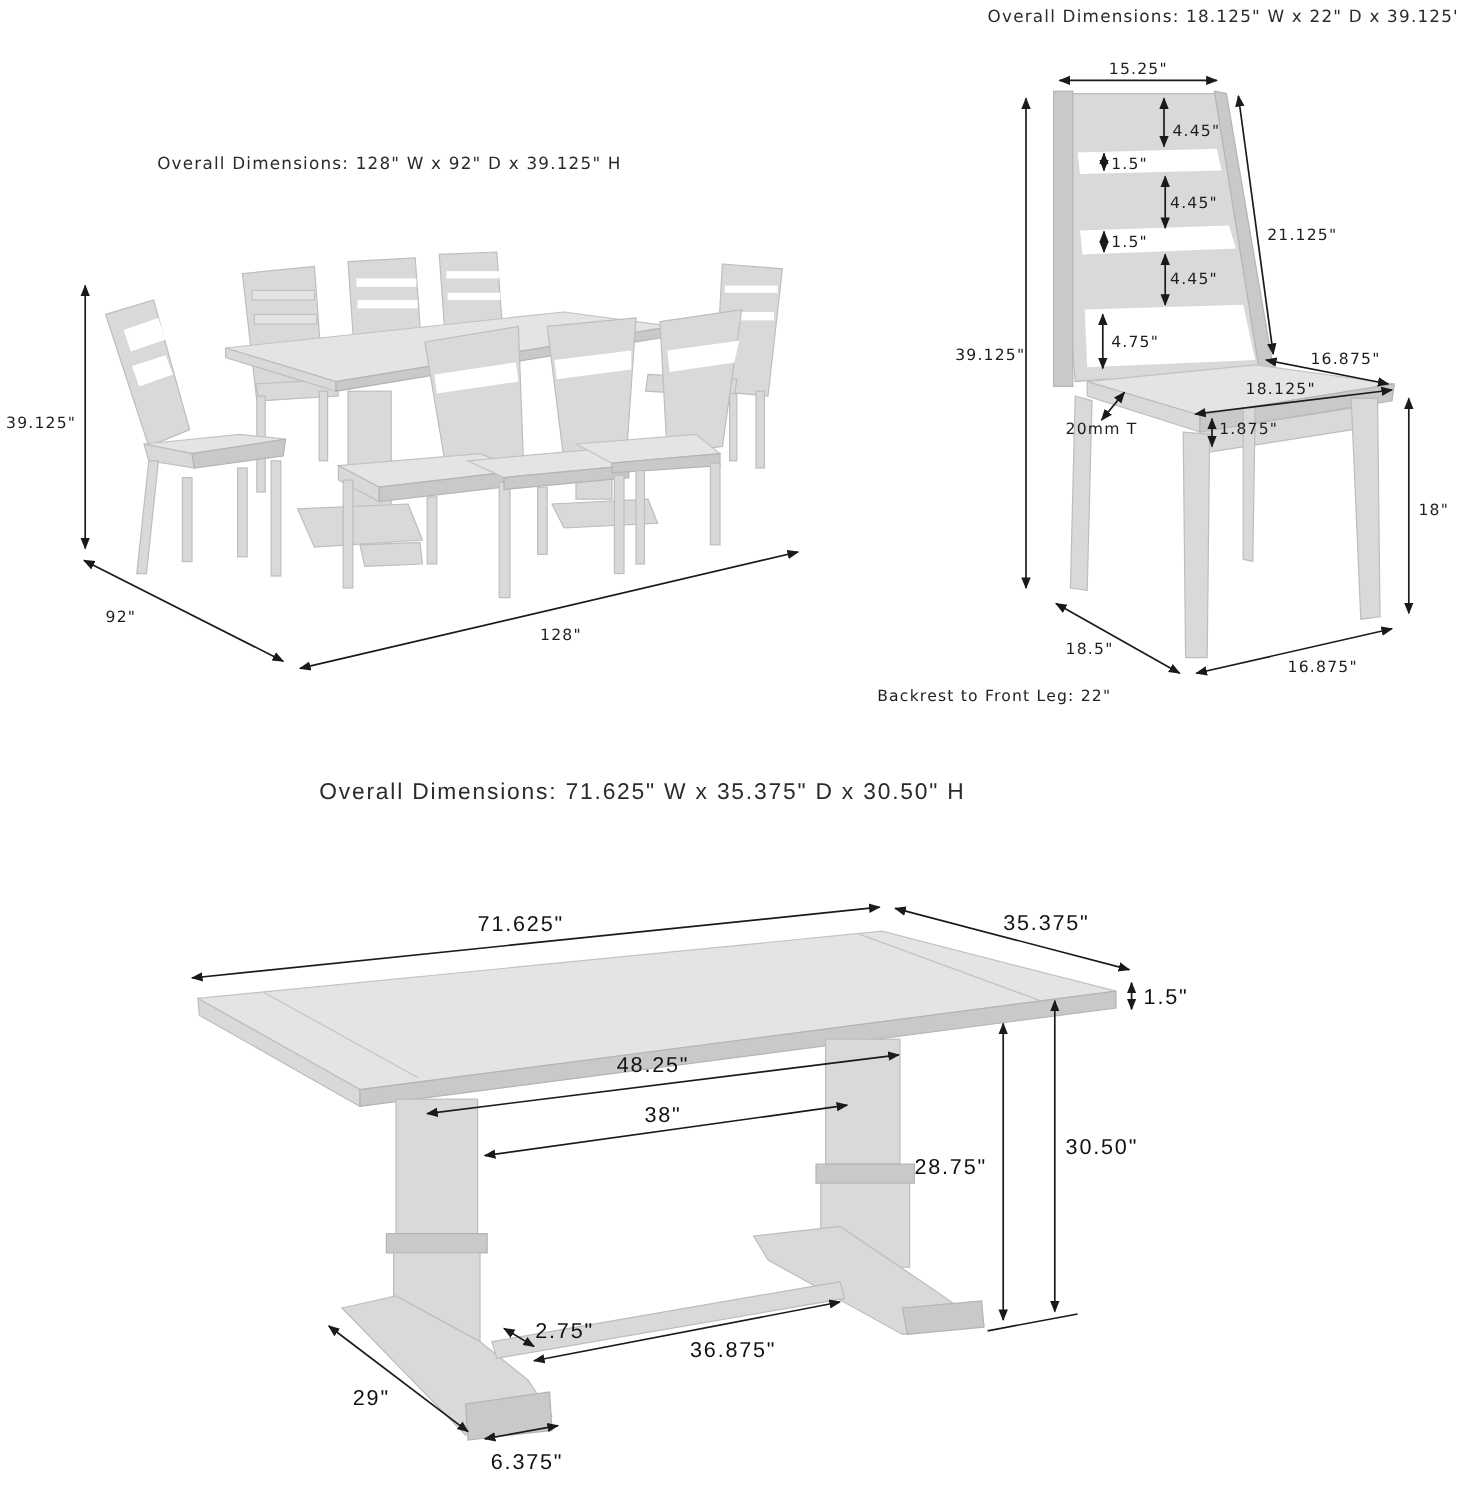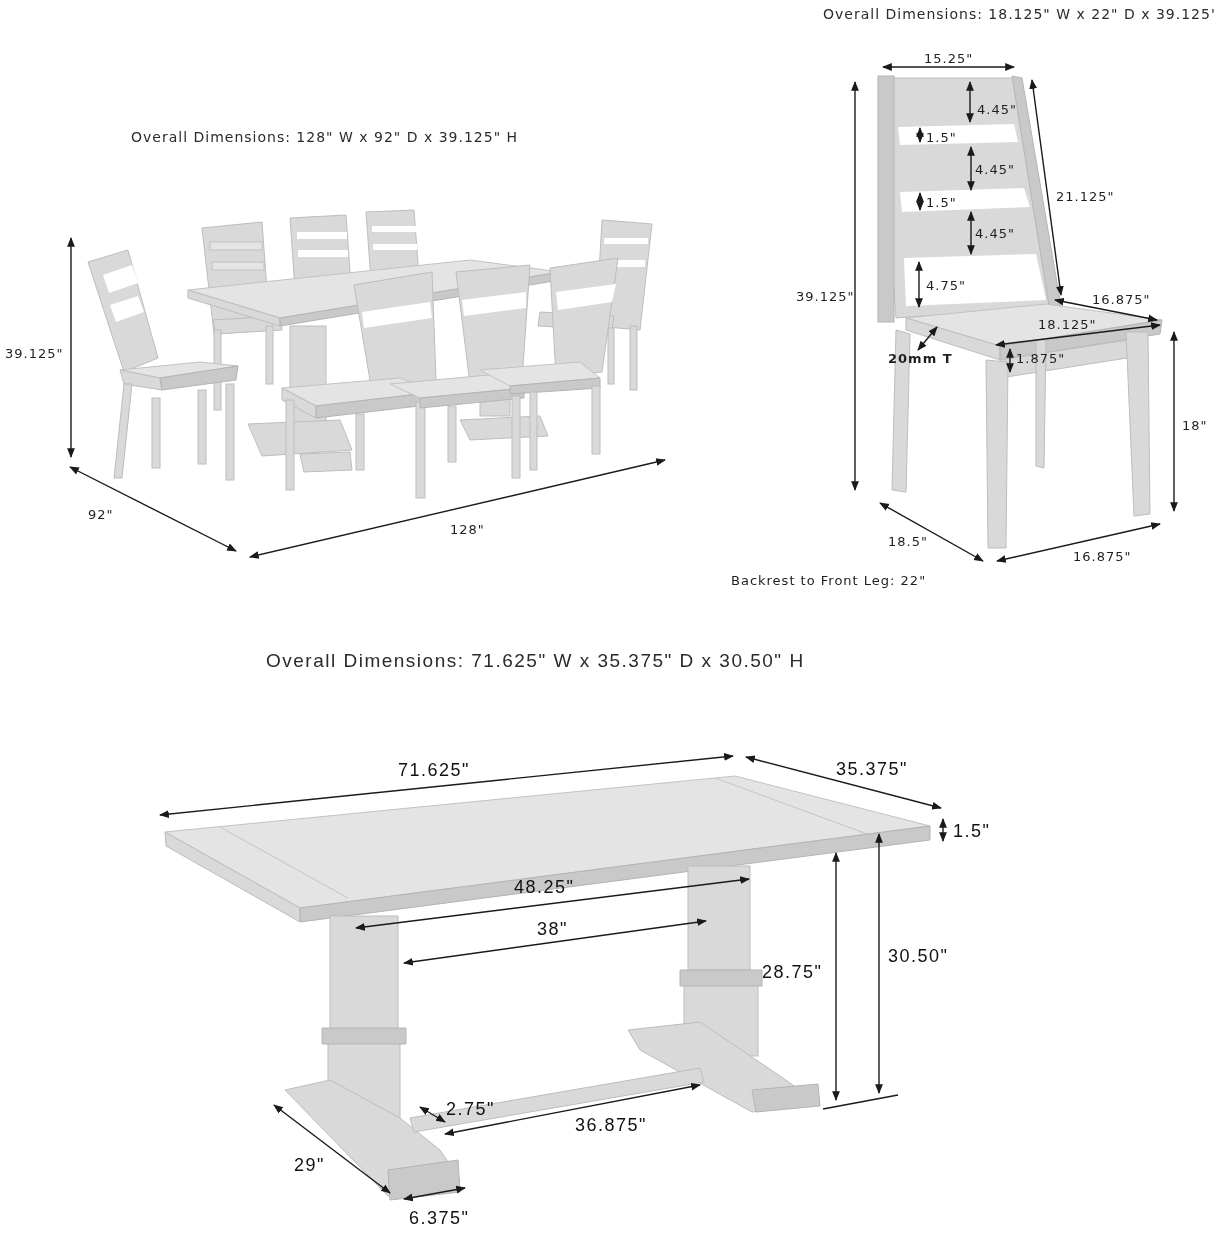--- a/index.html
+++ b/index.html
@@ -196,21 +196,21 @@
 <div class="lbl" style="left:977px; top:102px;">4.45"</div>
 <div class="lbl" style="left:926px; top:130px;">1.5"</div>
 <div class="lbl" style="left:975px; top:162px;">4.45"</div>
 <div class="lbl" style="left:926px; top:195px;">1.5"</div>
 <div class="lbl" style="left:975px; top:226px;">4.45"</div>
 <div class="lbl" style="left:926px; top:278px;">4.75"</div>
 <div class="lbl" style="left:1056px; top:189px;">21.125"</div>
 <div class="lbl" style="left:796px; top:289px;">39.125"</div>
 <div class="lbl" style="left:1092px; top:292px;">16.875"</div>
 <div class="lbl" style="left:1038px; top:317px;">18.125"</div>
-<div class="lbl" style="left:888px; top:351px;font-weight:bold;">20mm T</div>
+<div class="lbl" style="left:888px; top:351px;">20mm T</div>
 <div class="lbl" style="left:1016px; top:351px;">1.875"</div>
 <div class="lbl" style="left:1182px; top:418px;">18"</div>
 <div class="lbl" style="left:888px; top:534px;">18.5"</div>
 <div class="lbl" style="left:1073px; top:549px;">16.875"</div>
 <div class="lbl" style="left:731px; top:573px;">Backrest to Front Leg: 22"</div>
 
 <div class="title t-lg" style="left:266px; top:650px;">Overall Dimensions: 71.625" W x 35.375" D x 30.50" H</div>
 <div class="lbl-lg" style="left:398px; top:760px;">71.625"</div>
 <div class="lbl-lg" style="left:836px; top:759px;">35.375"</div>
 <div class="lbl-lg" style="left:953px; top:821px;">1.5"</div>

